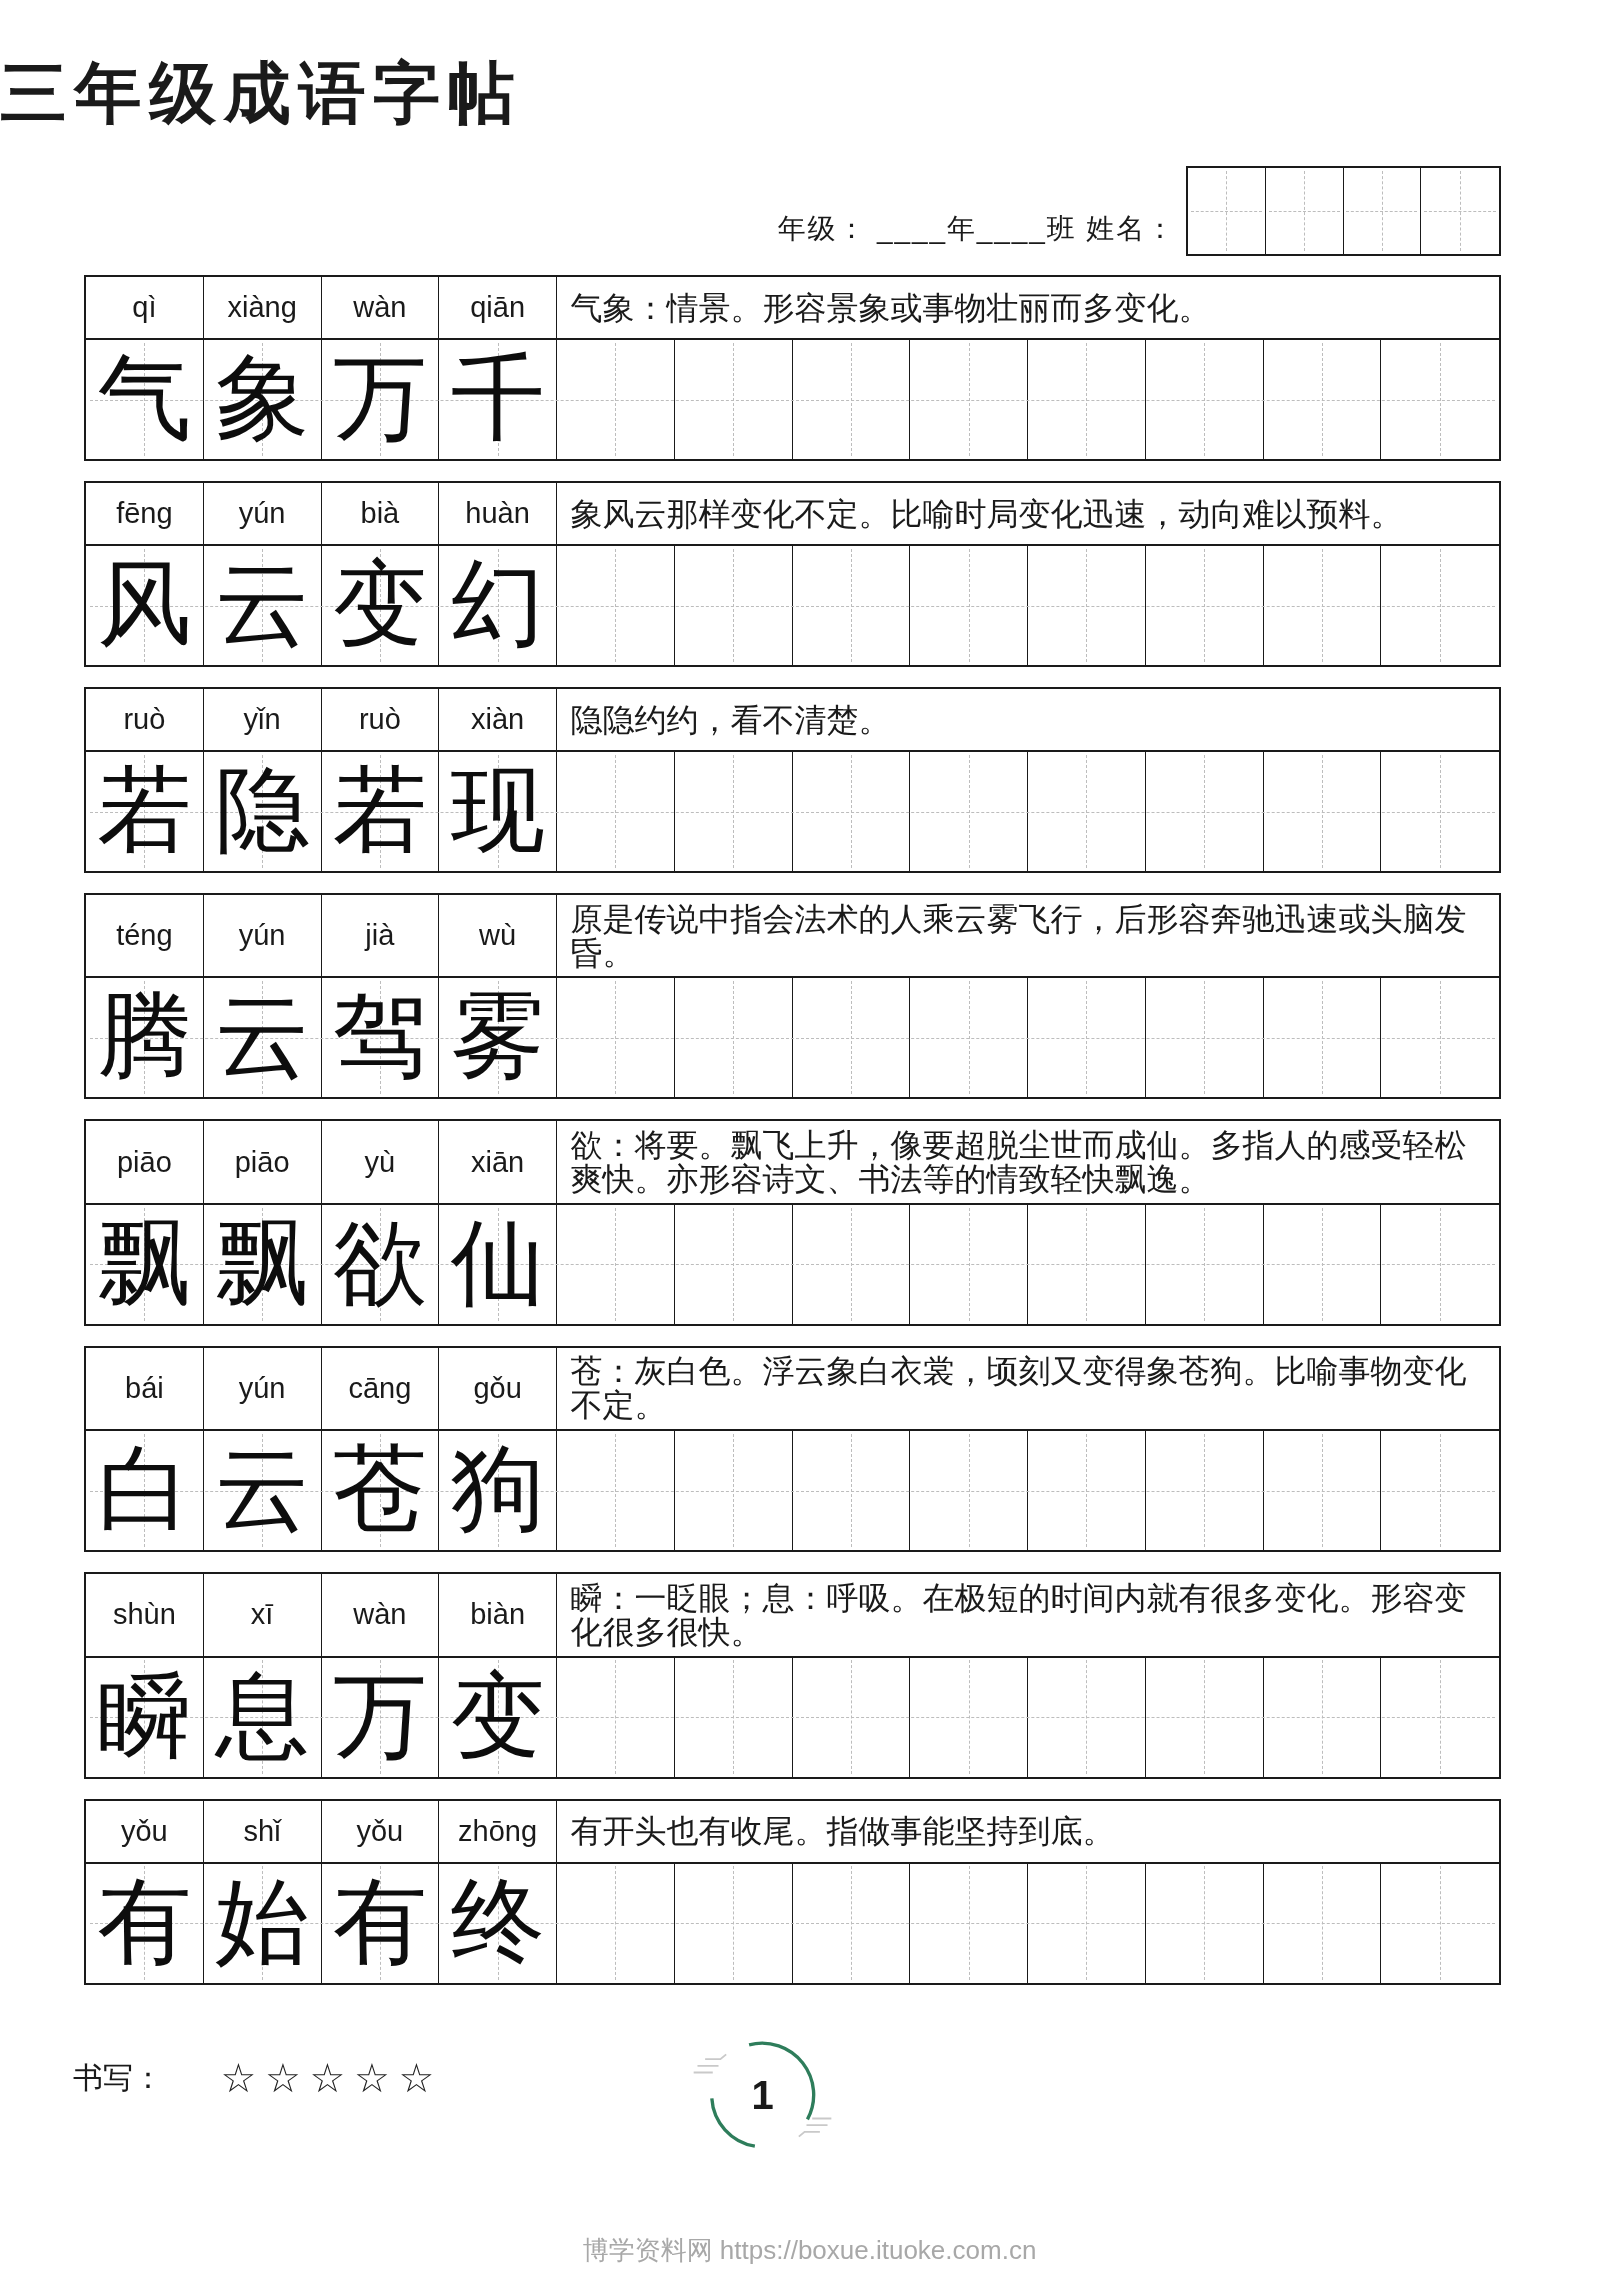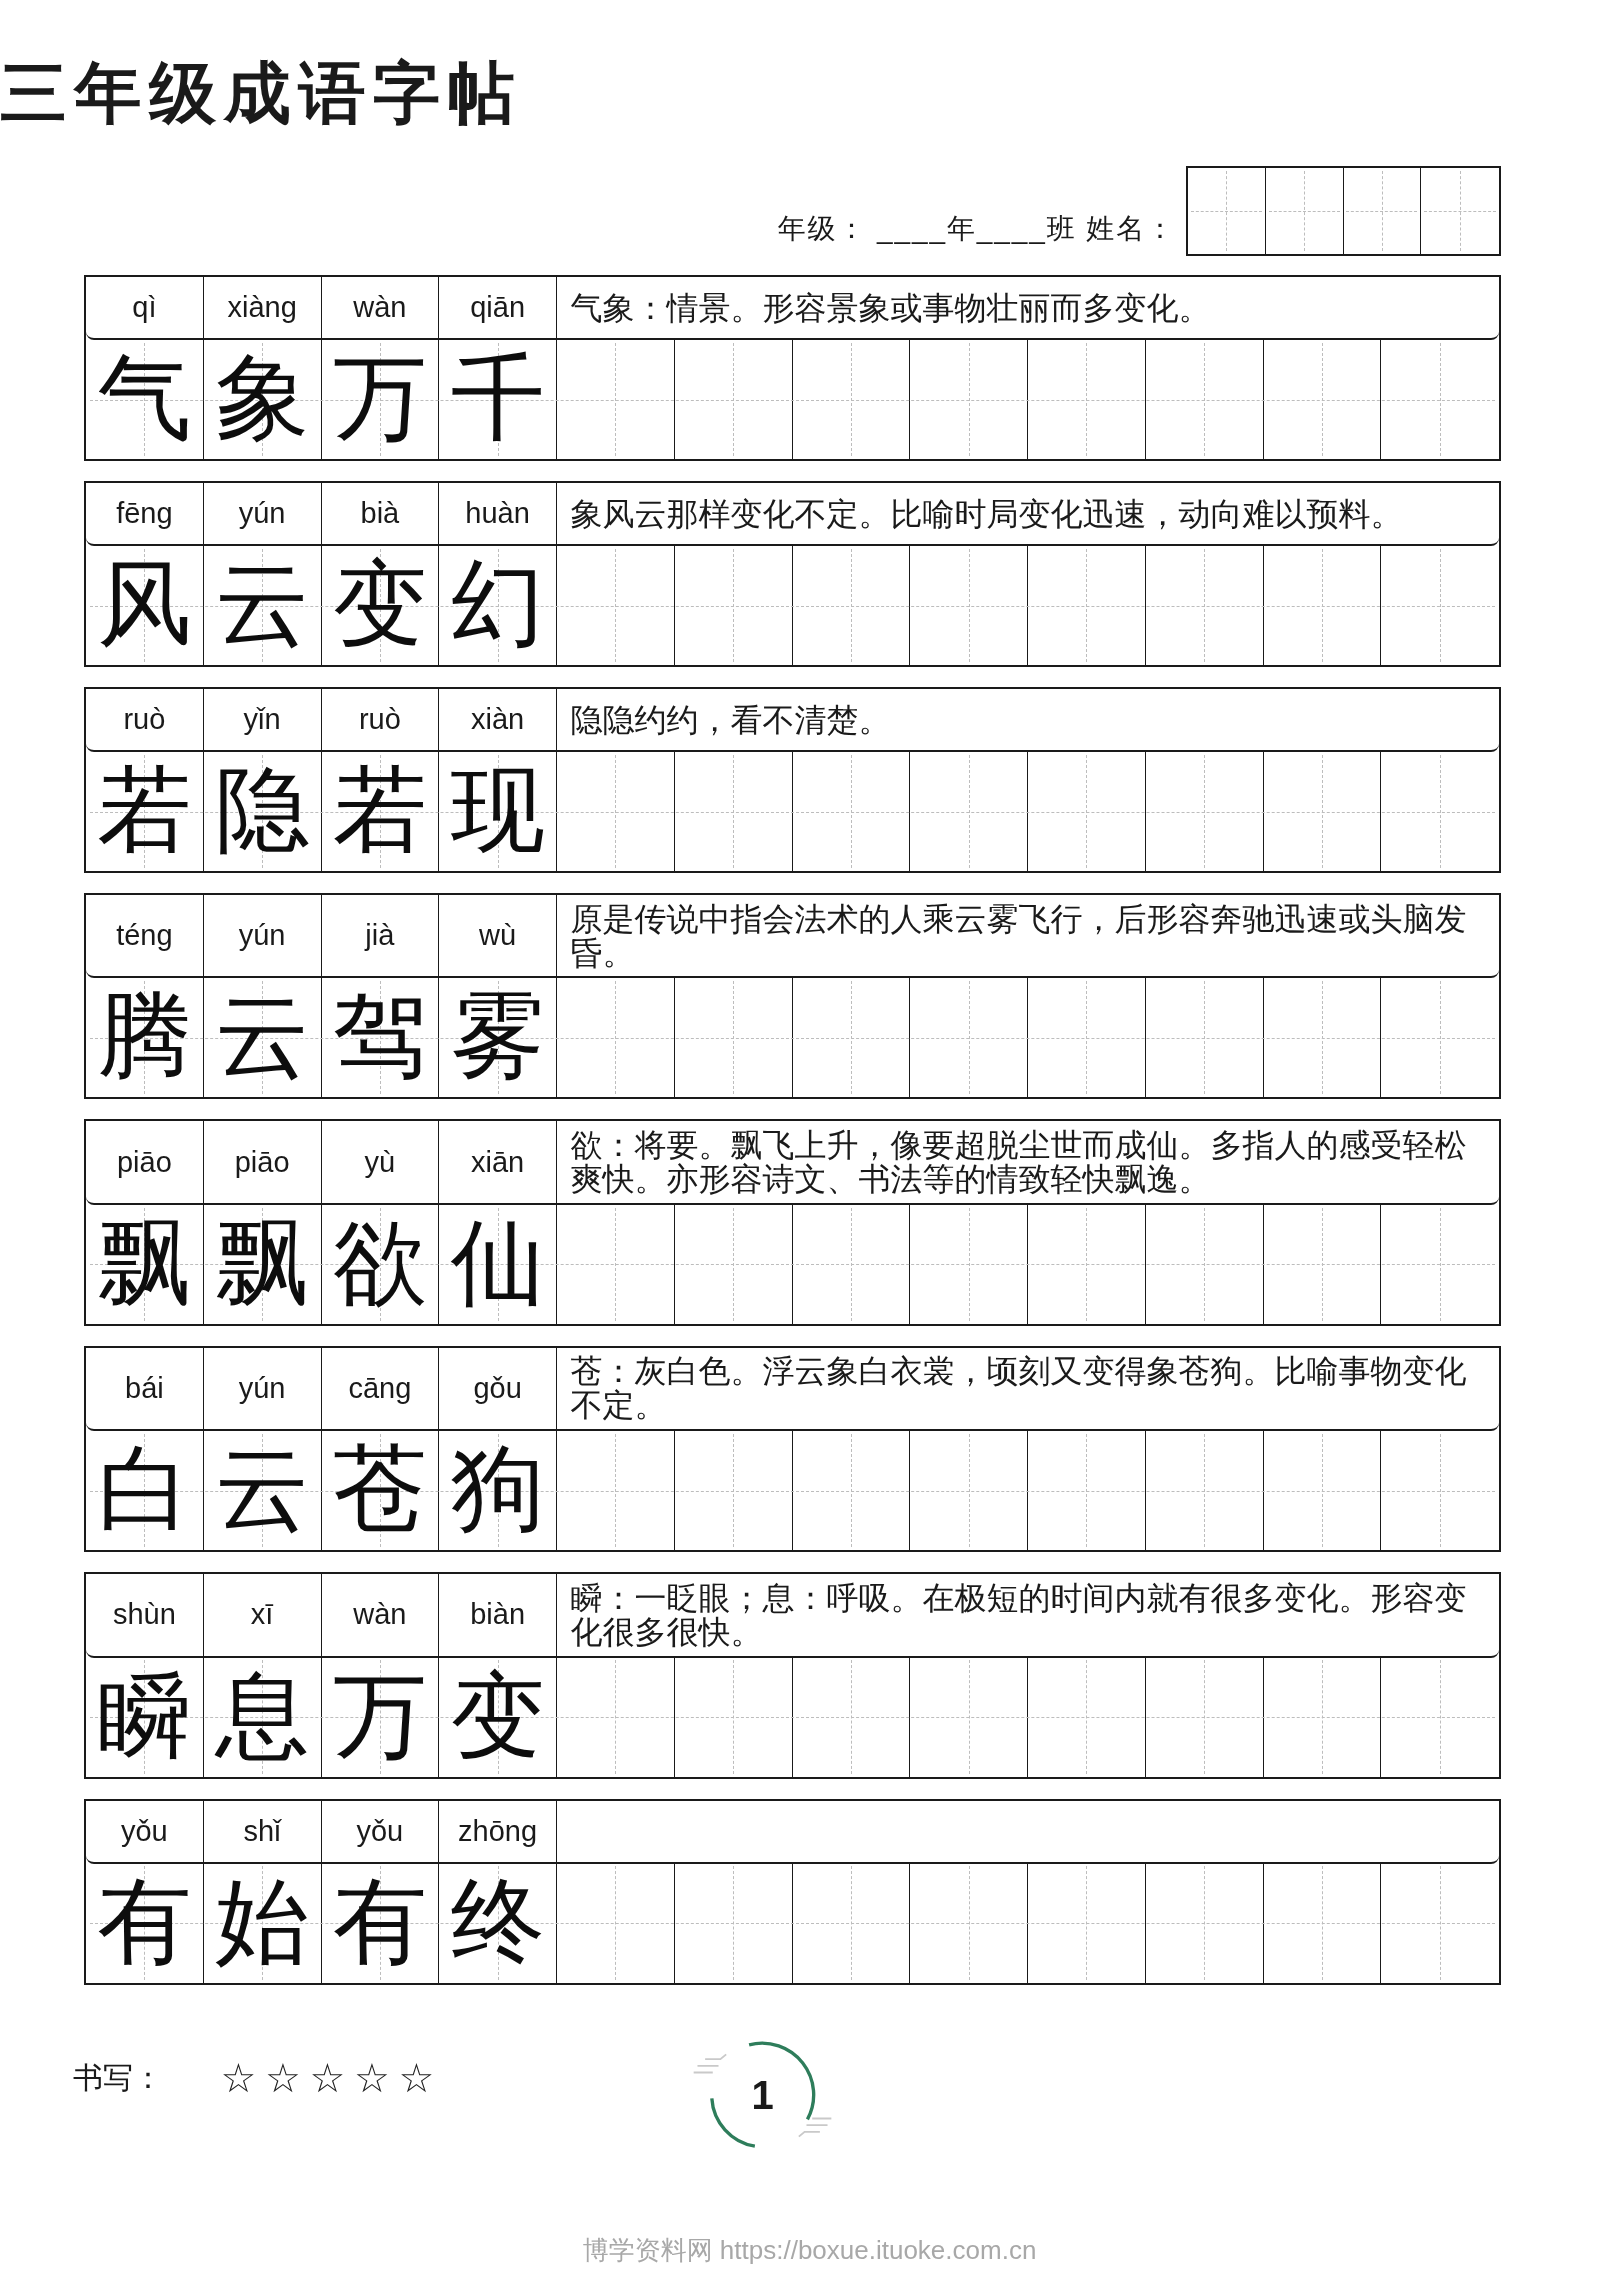--- a/index.html
+++ b/index.html
@@ -63,21 +63,20 @@
   }
   .block{
     border:2.9px solid var(--ink);
     margin-bottom:20px;
     background:#fff;
   }
   .prow{
     display:grid;
     grid-template-columns:repeat(12,1fr);
     border-bottom:2.9px solid var(--ink);
-    border-radius:8px;
   }
   .pcell{
     min-height:61px;
     border-right:1.9px solid var(--ink);
     display:flex;align-items:center;justify-content:center;
     font-size:29px;
     font-family:"Liberation Sans",sans-serif;
   }
   .dcell{
     grid-column:span 8;
@@ -384,20 +383,21 @@
         <div class="ccell"></div>
         <div class="ccell"></div>
       </div>
     </section>
     <section class="block">
       <div class="prow">
         <div class="pcell">yǒu</div>
         <div class="pcell">shǐ</div>
         <div class="pcell">yǒu</div>
         <div class="pcell">zhōng</div>
+        <div class="dcell">有开头也有收尾。指做事能坚持到底。</div>
       </div>
       <div class="crow">
         <div class="ccell">
           <span class="glyph">有</span>
         </div>
         <div class="ccell">
           <span class="glyph">始</span>
         </div>
         <div class="ccell">
           <span class="glyph">有</span>

